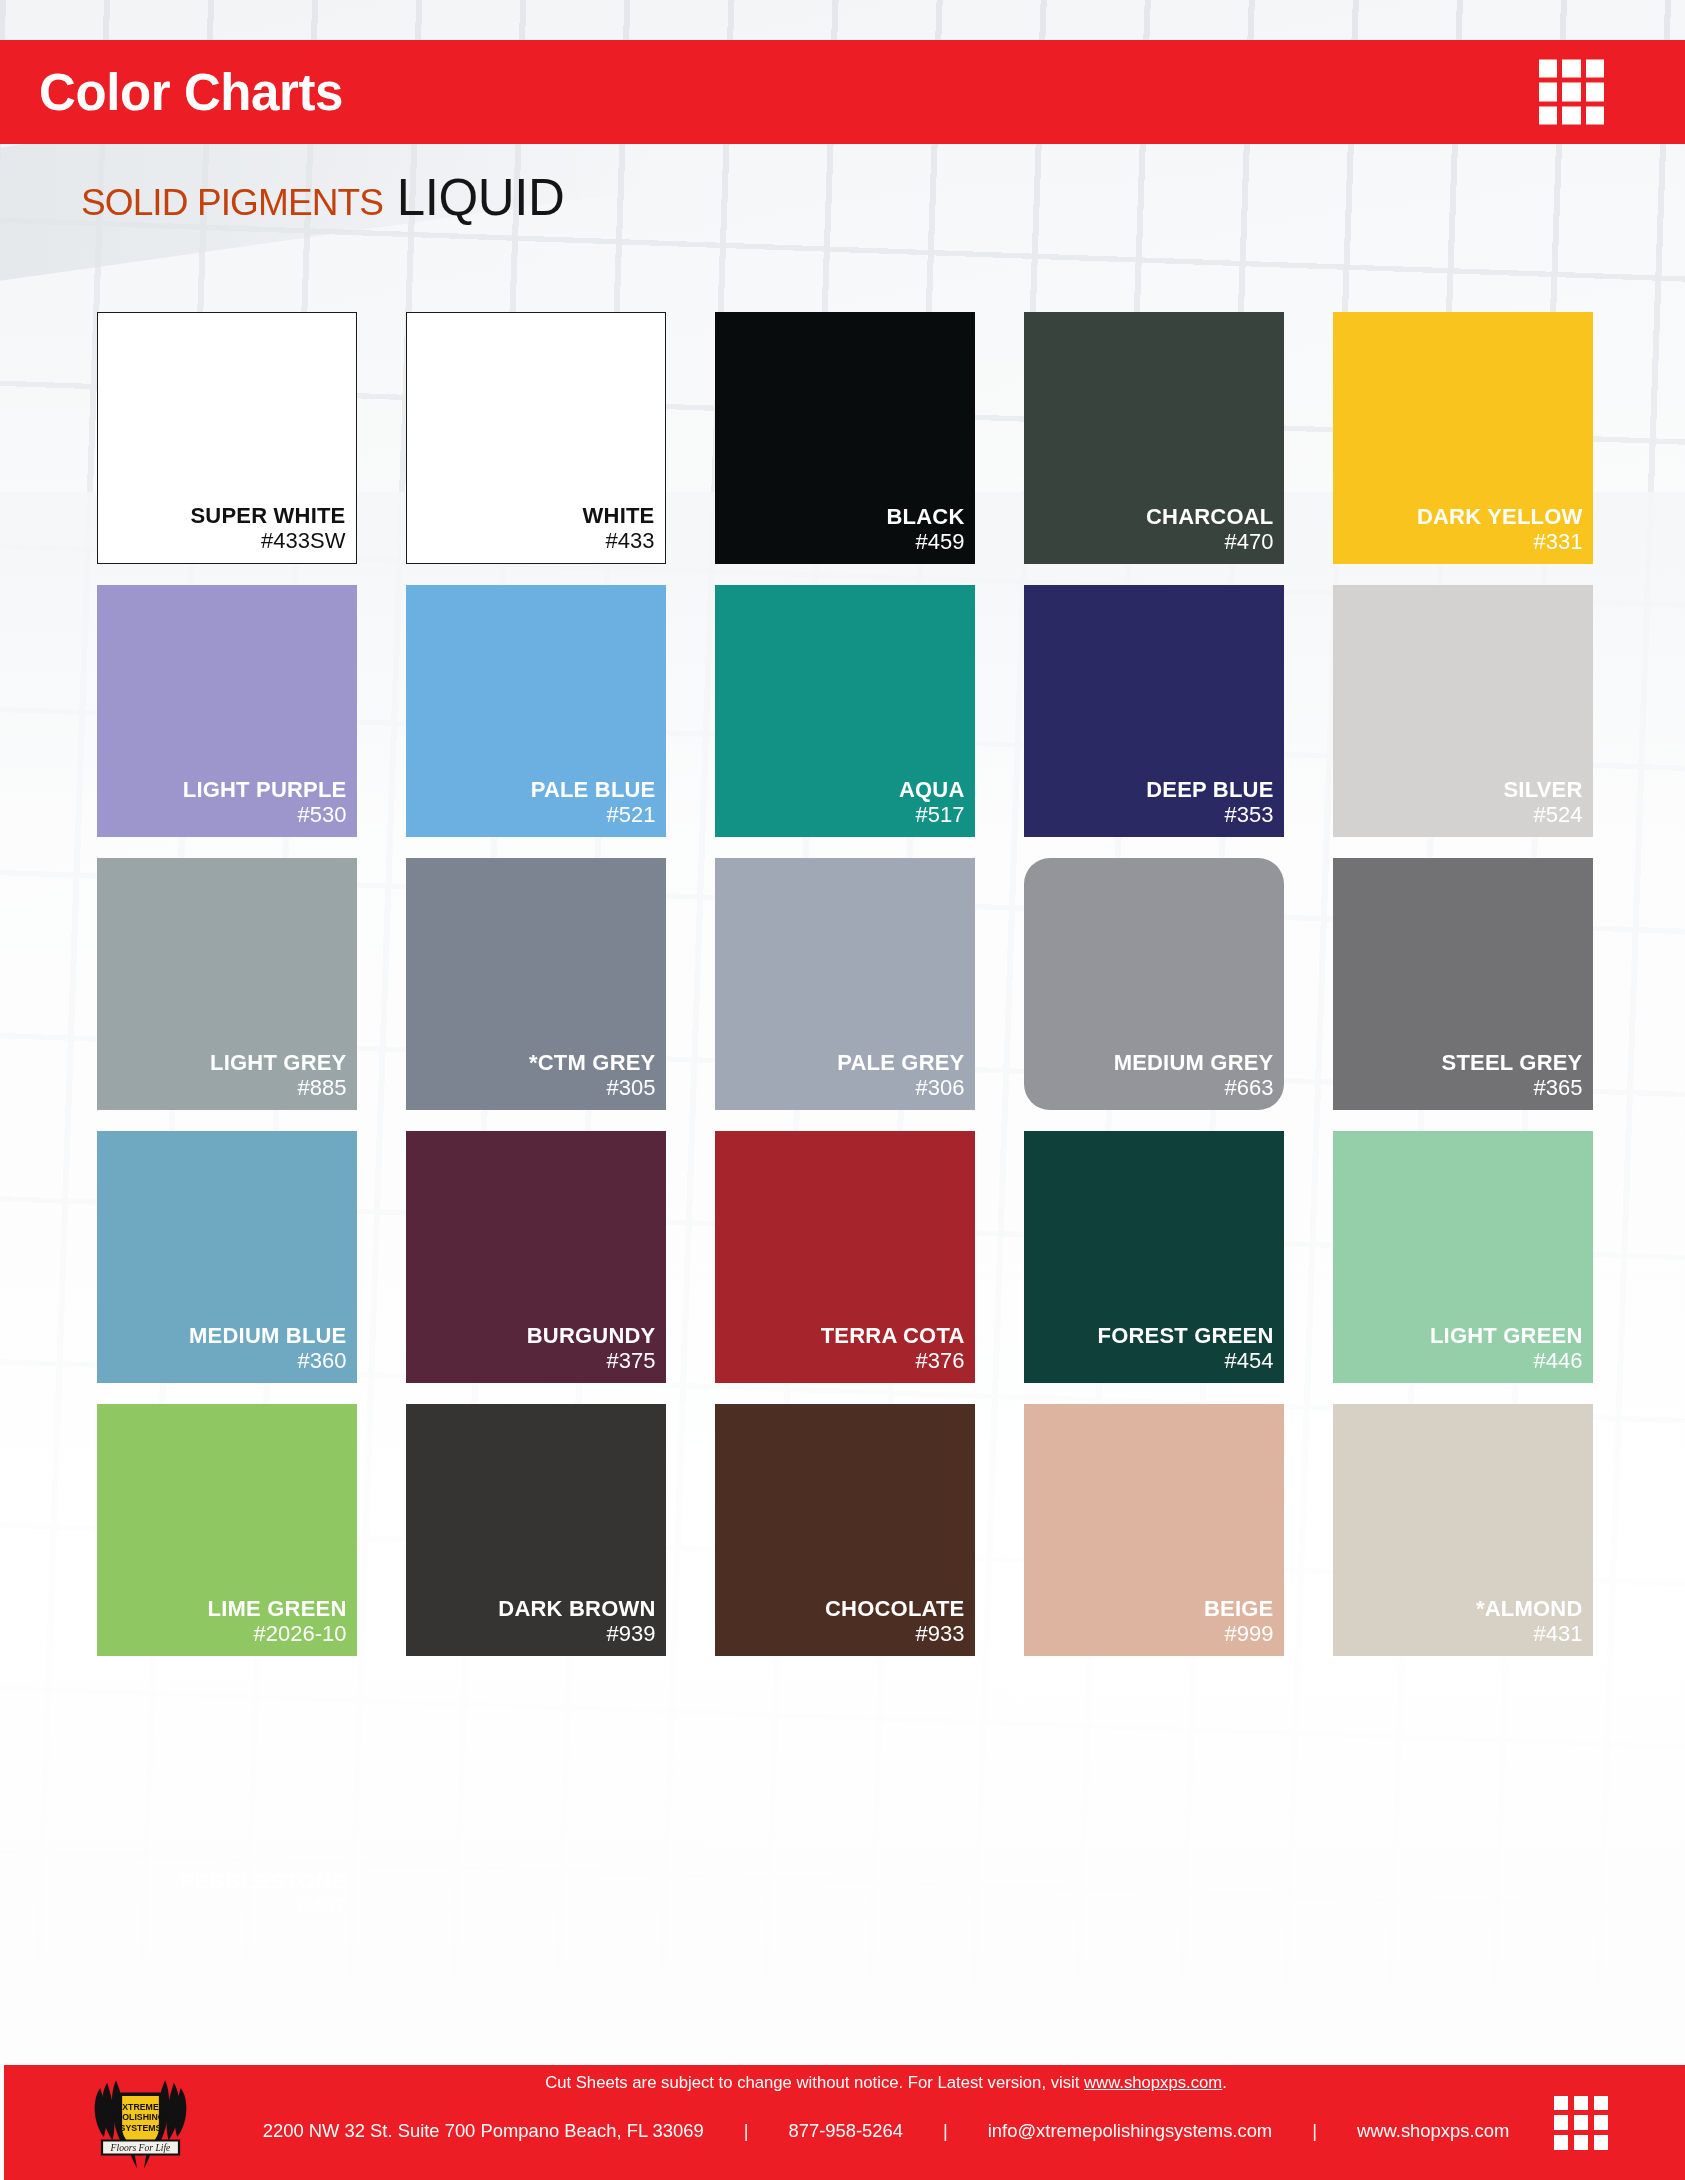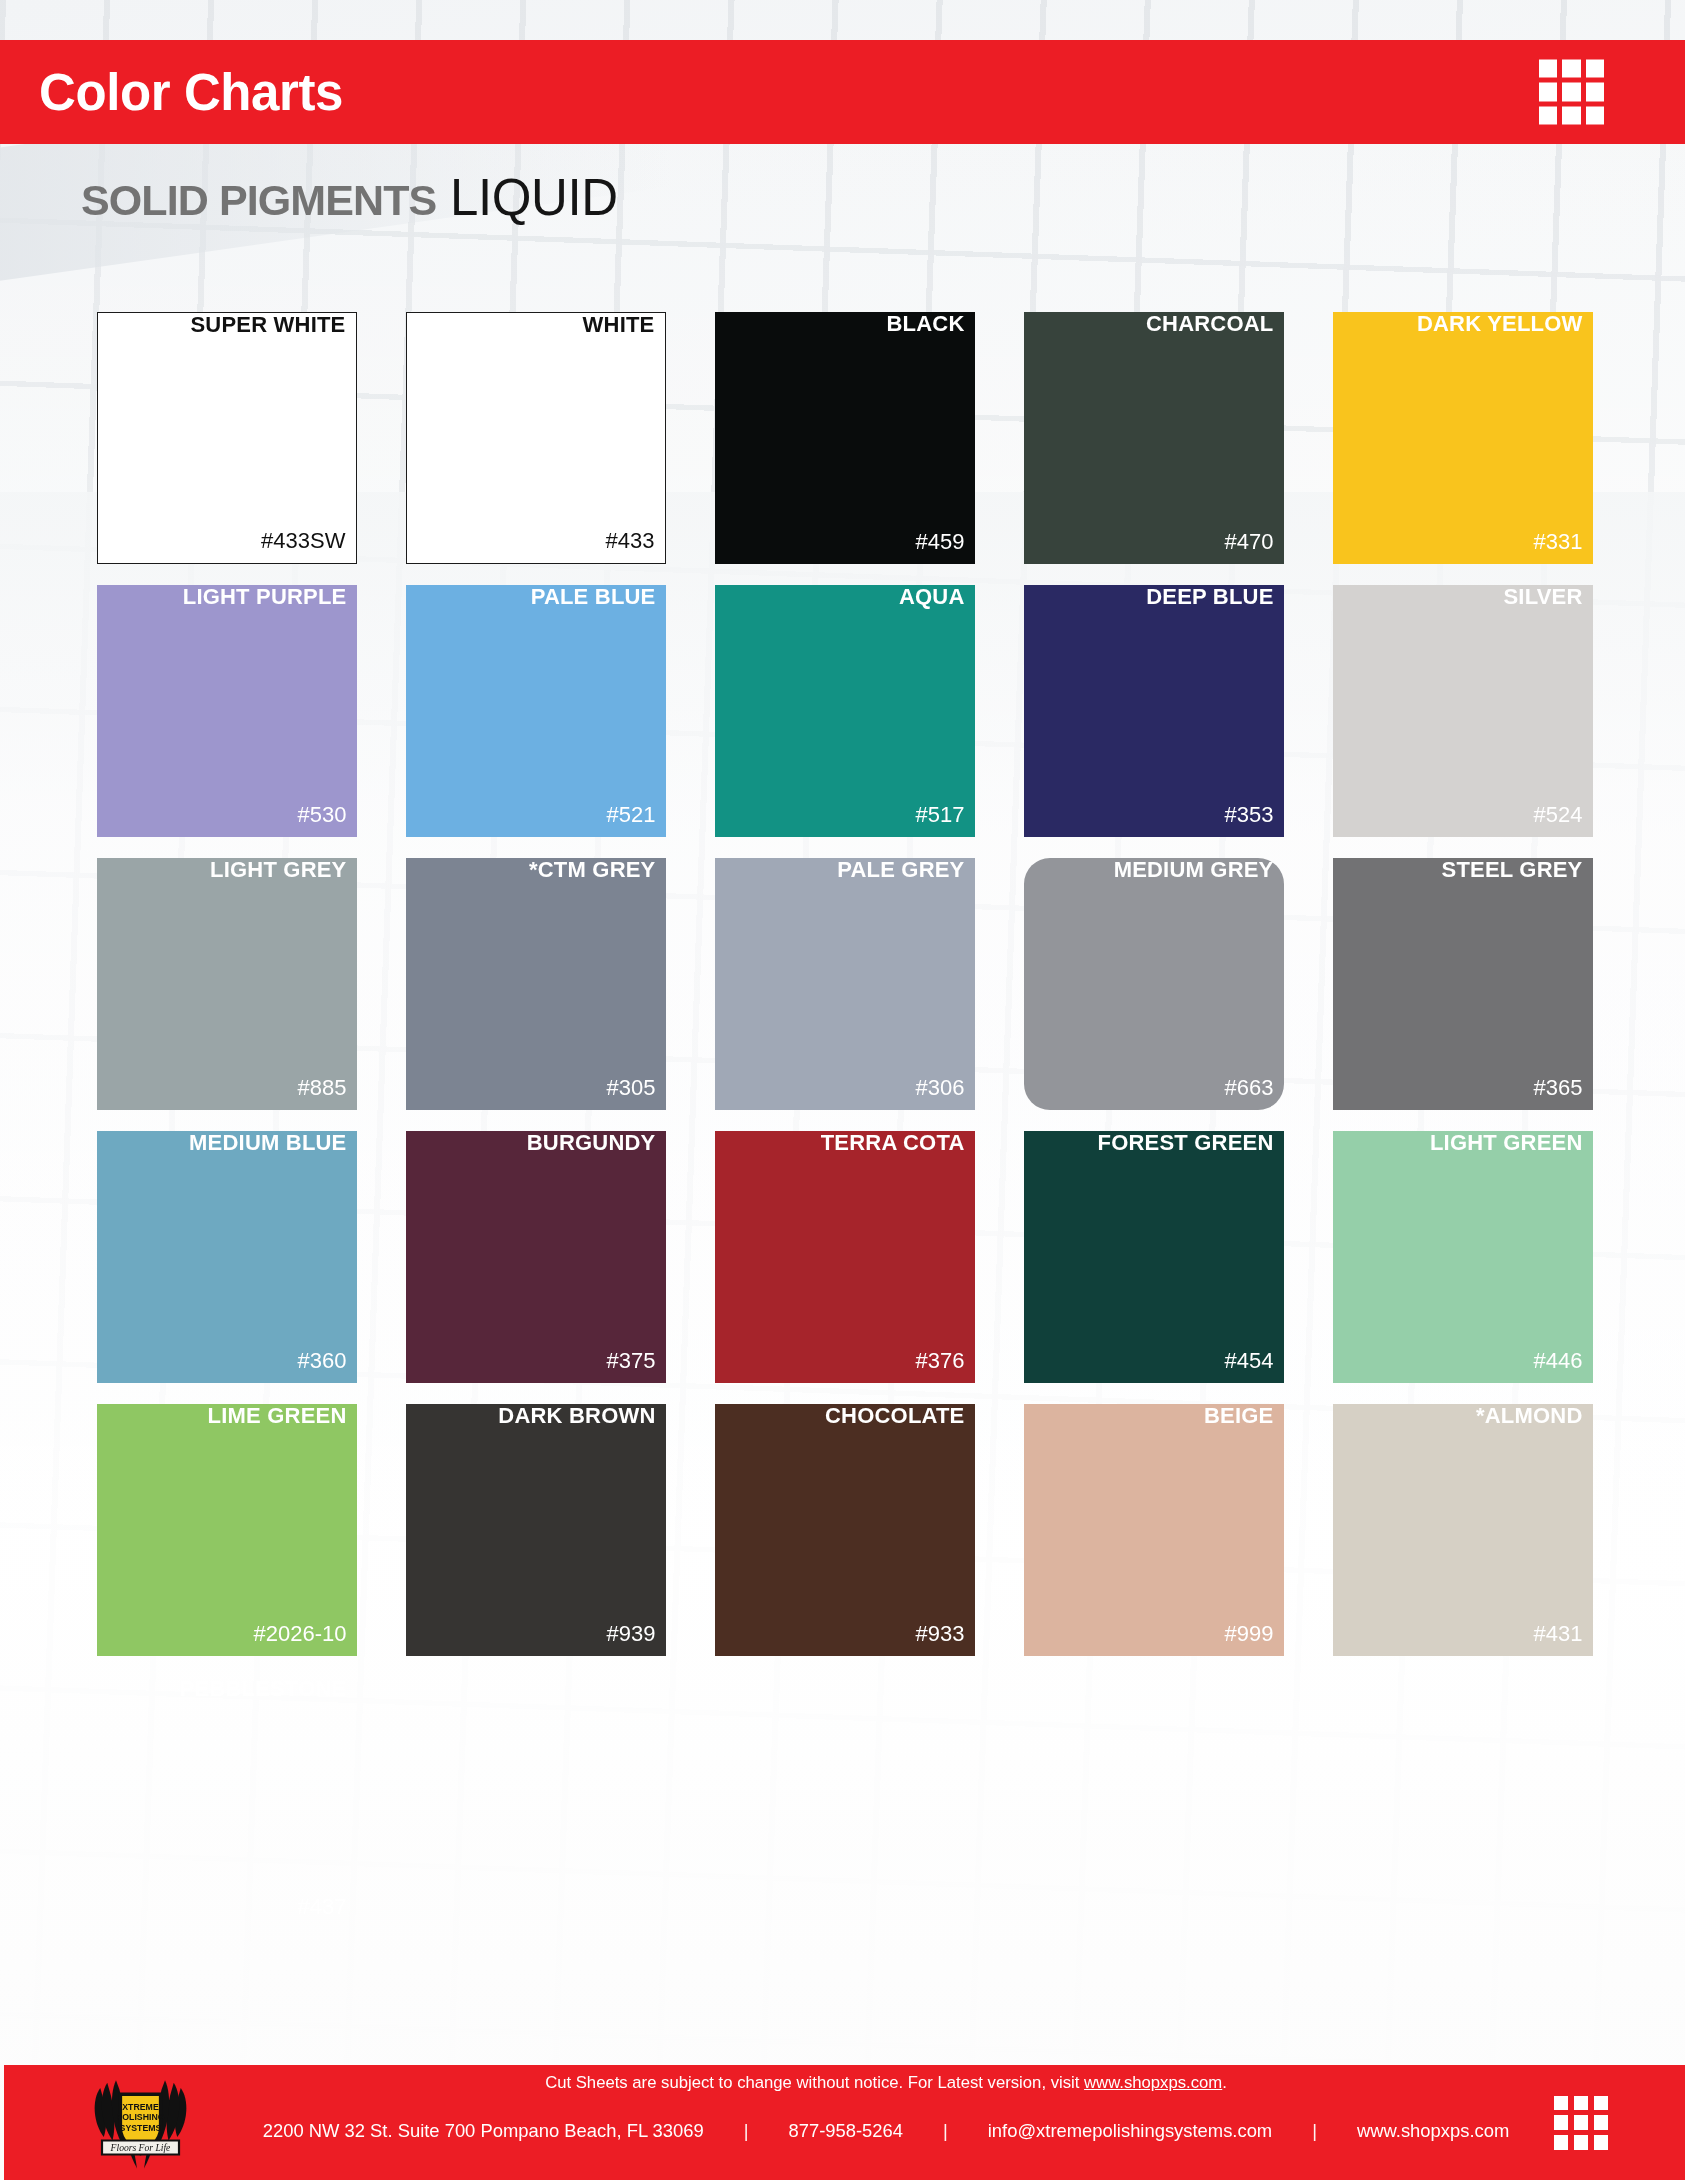--- a/index.html
+++ b/index.html
@@ -64,21 +64,21 @@
     width:65px; height:65px;
   }
 
   
   #section-heading {
     position:absolute; left:81px; top:172px;
     white-space:nowrap;
     line-height:1;
   }
   #section-heading .bold {
-    font-size:43px; font-weight:bold; color:#737373;
+    font-size:37px; font-weight:normal; color:#c2410c;
     letter-spacing:-0.9px;
   }
   #section-heading .light {
     font-size:51px; font-weight:400; color:#151515;
     letter-spacing:-0.4px;
   }
 
   
   #swatch-grid {
     position:absolute;
@@ -87,21 +87,21 @@
     display:grid;
     grid-template-columns:repeat(5, 260px);
     column-gap:49px;
     row-gap:21px;
   }
   .swatch {
     position:relative;
     height:252px;
     display:flex;
     flex-direction:column;
-    justify-content:space-between;
+    justify-content:flex-end;
     align-items:flex-end;
     padding:0 10.5px 8.8px 10.5px;
   }
   .swatch.bordered { border:1.8px solid #1b1b1b; }
   .swatch-name {
     font-size:22px;
     font-weight:bold;
     letter-spacing:0.2px;
     line-height:1.12;
     text-align:right;

